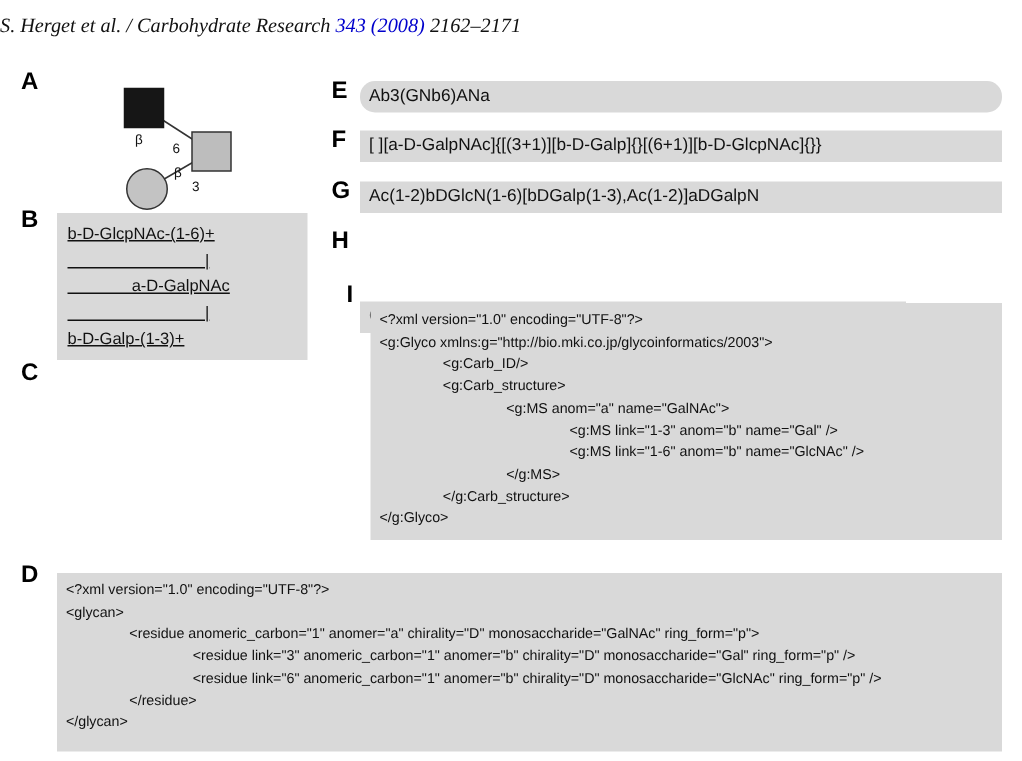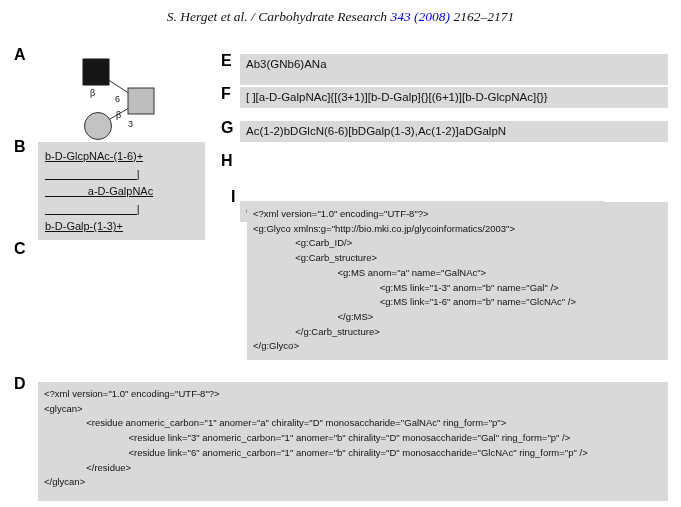--- a/index.html
+++ b/index.html
@@ -4,21 +4,21 @@
 <style>
   * { box-sizing: border-box; }
   html,body { margin:0; padding:0; }
   body {
     width:681px; height:507px; background:#ffffff; color:#111;
     font-family:"Liberation Sans", sans-serif;
   }
   .page { position:relative; width:681px; height:507px; overflow:hidden; background:#fff; }
 
   .header {
-    position:absolute; top:9px; left:0; width:100%; text-align:center;
+    position:absolute; top:9px; left:0; width:100%; text-align:left;
     font-family:"Liberation Serif", serif; font-style:italic; font-size:13.5px; color:#111;
   }
   .header .link { color:#0000cc; cursor:pointer; }
 
   .plabel {
     position:absolute; font-weight:bold; font-size:16px; color:#000;
     font-family:"Liberation Sans", sans-serif;
   }
 
   .gbox {
@@ -71,27 +71,27 @@
   <div class="plabel" style="left:14px; top:375px;">D</div>
   <div class="gbox codetext" style="left:38px; top:382px; width:630px; height:119px;">&lt;?xml version="1.0" encoding="UTF-8"?&gt;
 &lt;glycan&gt;
                 &lt;residue anomeric_carbon="1" anomer="a" chirality="D" monosaccharide="GalNAc" ring_form="p"&gt;
                                 &lt;residue link="3" anomeric_carbon="1" anomer="b" chirality="D" monosaccharide="Gal" ring_form="p" /&gt;
                                 &lt;residue link="6" anomeric_carbon="1" anomer="b" chirality="D" monosaccharide="GlcNAc" ring_form="p" /&gt;
                 &lt;/residue&gt;
 &lt;/glycan&gt;</div>
 
   <div class="plabel" style="left:221px; top:52px;">E</div>
-  <div class="bar" style="left:240px; top:54px; width:428px; height:31px;">Ab3(GNb6)ANa</div>
+  <div class="bar" style="left:240px; top:54px; width:428px; height:21px;border-radius:10px;">Ab3(GNb6)ANa</div>
 
   <div class="plabel" style="left:221px; top:85px;">F</div>
   <div class="bar" style="left:240px; top:87px; width:428px; height:21px;">[ ][a-D-GalpNAc]{[(3+1)][b-D-Galp]{}[(6+1)][b-D-GlcpNAc]{}}</div>
 
   <div class="plabel" style="left:221px; top:119px;">G</div>
-  <div class="bar" style="left:240px; top:121px; width:428px; height:21px;">Ac(1-2)bDGlcN(6-6)[bDGalp(1-3),Ac(1-2)]aDGalpN</div>
+  <div class="bar" style="left:240px; top:121px; width:428px; height:21px;">Ac(1-2)bDGlcN(1-6)[bDGalp(1-3),Ac(1-2)]aDGalpN</div>
 
   <div class="plabel" style="left:221px; top:152px;">H</div>
   <div class="bar" style="left:240px; top:155px; width:364px; height:21px;margin-top:46px;">GlcNAc(β1-6)[Gal(β1-3)]GalNAc(α1-</div>
 
   <div class="plabel" style="left:231px; top:188px;">I</div>
   <div class="gbox codetext" style="left:247px; top:202px; width:421px; height:158px;">&lt;?xml version="1.0" encoding="UTF-8"?&gt;
 &lt;g:Glyco xmlns:g="http://bio.mki.co.jp/glycoinformatics/2003"&gt;
                 &lt;g:Carb_ID/&gt;
                 &lt;g:Carb_structure&gt;
                                 &lt;g:MS anom="a" name="GalNAc"&gt;

